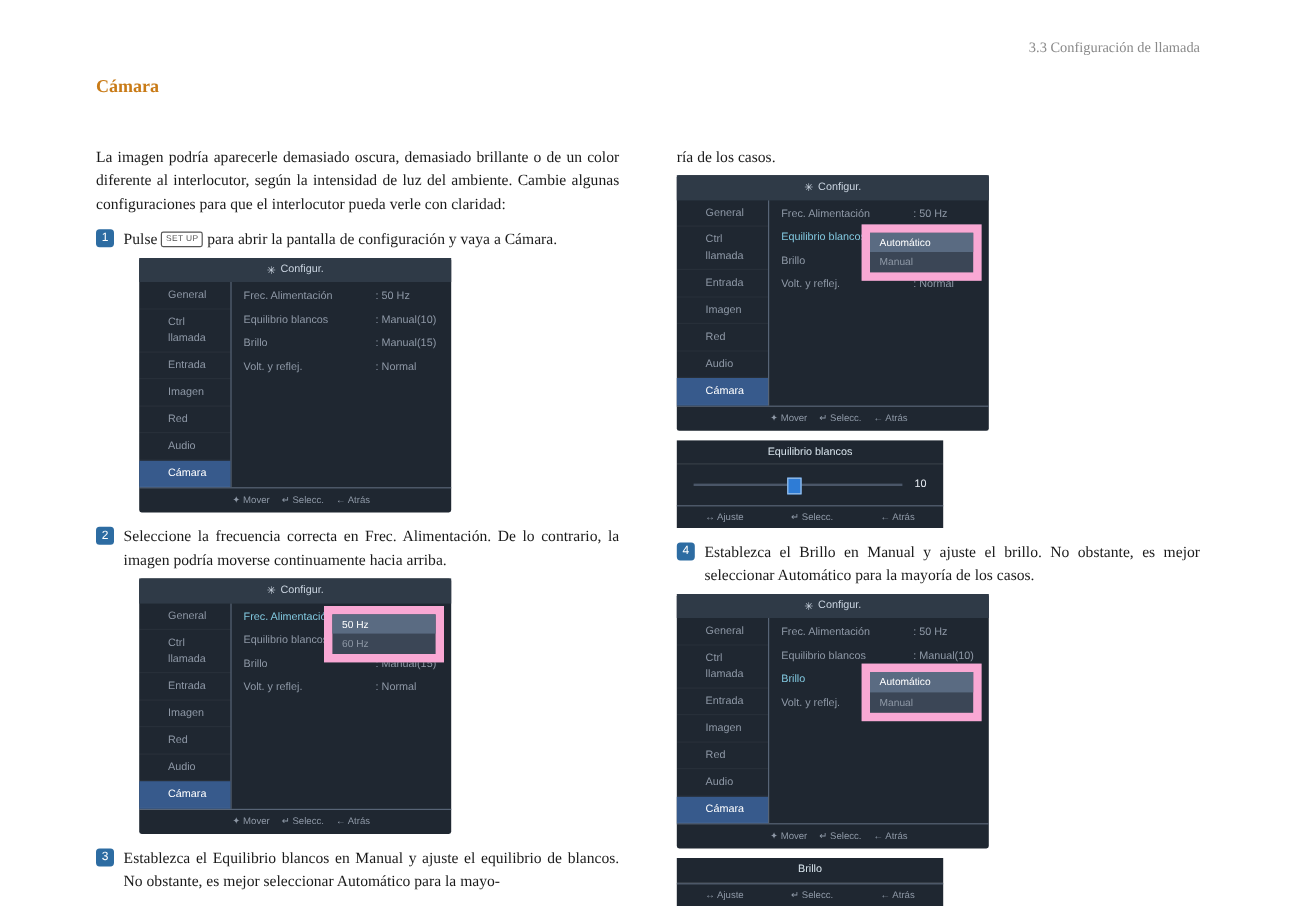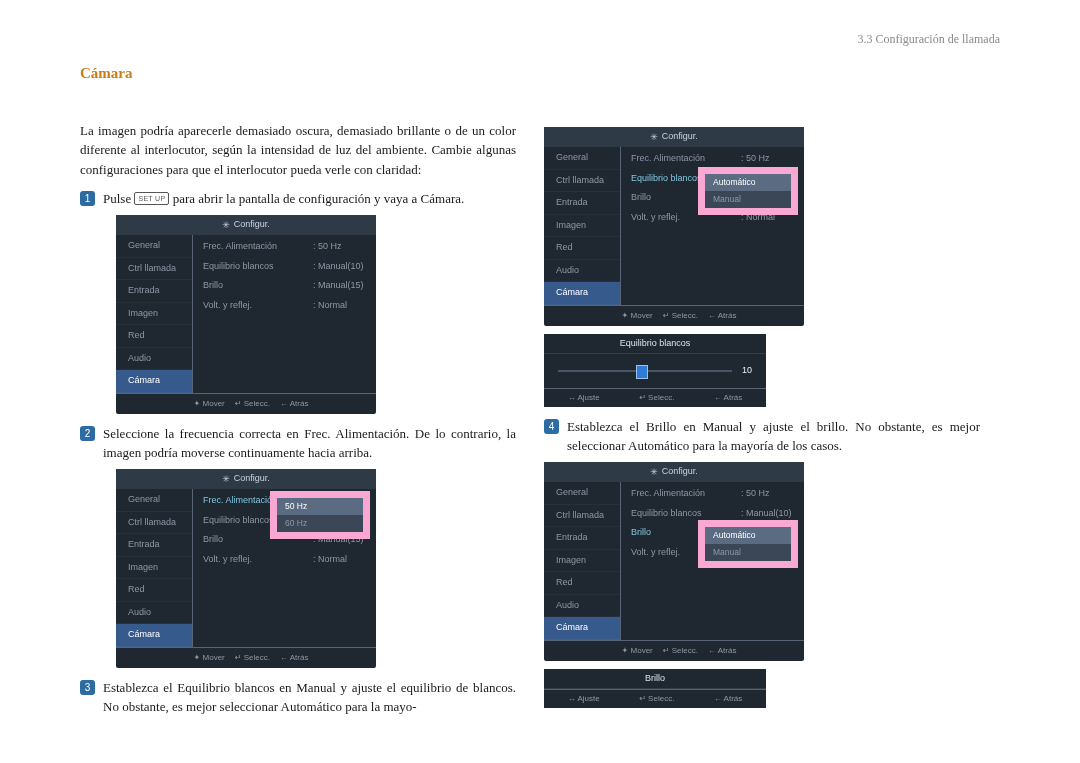--- a/index.html
+++ b/index.html
@@ -16,33 +16,33 @@
     --sel:#375a8c;
     --opt-bg:#3b4656;
     --opt-sel:#5a6b82;
     --line:#576476;
     --cyan:#81c7de;
   }
   html,body{margin:0;height:100%;background:var(--page-bg);}
   .page{width:1080px;height:763px;box-sizing:border-box;padding:28px 80px 10px;font-family:Georgia,'Times New Roman',serif;color:var(--ink);position:relative;font-size:13px;line-height:1.5;}
   .breadcrumb{position:absolute;top:30px;right:80px;color:#8a8a8a;font-size:12px;}
   h2{color:var(--accent);font-size:15px;font-weight:bold;margin:34px 0 4px;}
-  .cols{display:flex;gap:28px;margin-top:36px;}
+  .cols{display:flex;gap:48px;margin-top:36px;}
   .col{width:436px;}
   p{margin:0 0 6px;text-align:justify;}
   .step{display:flex;gap:8px;margin:10px 0 4px;align-items:flex-start;}
   .step-num{flex:0 0 15px;height:15px;border-radius:3px;background:var(--num-bg);color:#fff;font-size:10px;display:flex;align-items:center;justify-content:center;font-family:Arial,sans-serif;margin-top:2px;}
   .step-text{flex:1;text-align:justify;}
   .key{display:inline-block;border:1px solid #555;border-radius:2px;padding:0 3px;font-size:7px;font-family:Arial,sans-serif;vertical-align:2px;letter-spacing:0.3px;color:#555;line-height:11px;}
   .panel{margin:6px 0 8px 36px;background:var(--dark2);border-radius:2px;font-family:Arial,sans-serif;font-size:9px;color:var(--txt);width:260px;position:relative;}
   .panel-hdr{background:var(--dark1);text-align:center;padding:3px 0;color:#c9d3df;}
   .gear{display:inline-block;vertical-align:-1px;margin-right:4px;}
   .panel-body{display:flex;}
   .sidebar{width:76px;border-right:1px solid var(--line);display:flex;flex-direction:column;}
-  .sidebar div{padding:4px 12px;color:var(--txt-dim);border-bottom:1px solid rgba(255,255,255,0.04);}
+  .sidebar div{padding:4px 24px;color:var(--txt-dim);border-bottom:1px solid rgba(255,255,255,0.04);}
   .sidebar .sel{background:var(--sel);color:#fff;}
   .content{flex:1;position:relative;}
   .rows{padding:2px 0;}
   .row{display:flex;padding:3px 10px;align-items:center;}
   .row .lab{width:110px;color:var(--txt-dim);}
   .row .val{color:var(--txt-dim);}
   .row.selrow .lab,.row.selrow .val{color:var(--cyan);}
   .opt-pop{position:absolute;right:6px;background:var(--opt-bg);border:7px solid #f9a8d4;width:86px;font-size:8.5px;}
   .opt-pop div{padding:2px 8px;color:var(--txt-dim);}
   .opt-pop .on{background:var(--opt-sel);color:#fff;}
@@ -161,20 +161,21 @@
         </div>
       </div>
 
       <div class="step">
         <div class="step-num">3</div>
         <div class="step-text">Establezca el Equilibrio blancos en Manual y ajuste el equilibrio de blancos. No obstante, es mejor seleccionar Automático para la mayo-</div>
       </div>
     </div>
 
     <div class="col">
+      <p style="margin-top:0;">ría de los casos.</p>
 
       <div class="panel" style="margin-left:0;">
         <div class="panel-hdr"><span class="gear">✳</span><span>Configur.</span></div>
         <div class="panel-body">
           <div class="sidebar">
             <div>General</div>
             <div>Ctrl llamada</div>
             <div>Entrada</div>
             <div>Imagen</div>
             <div>Red</div>

